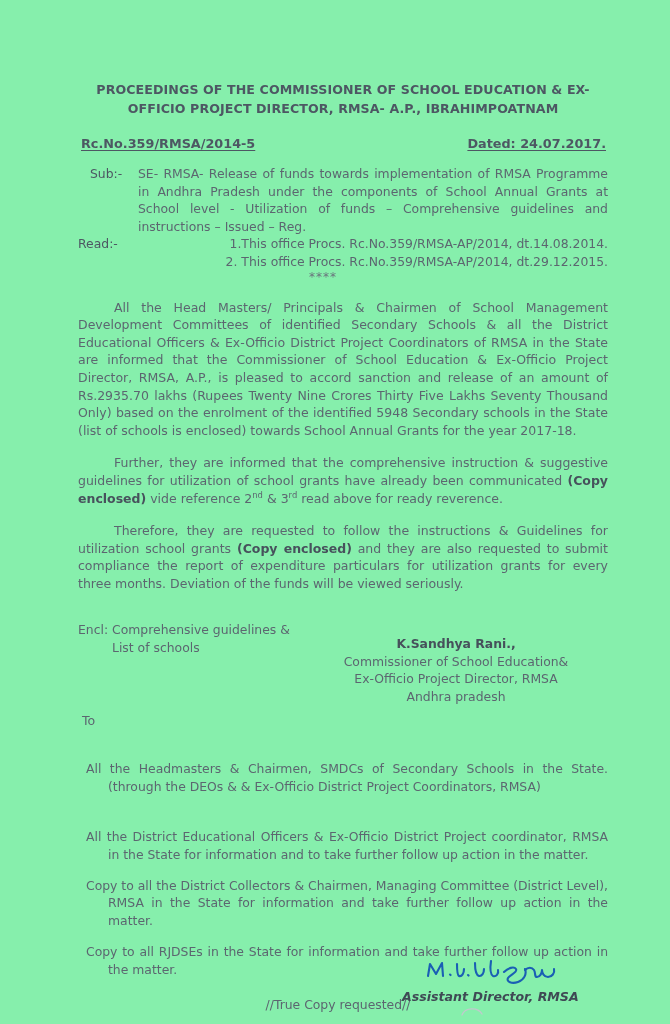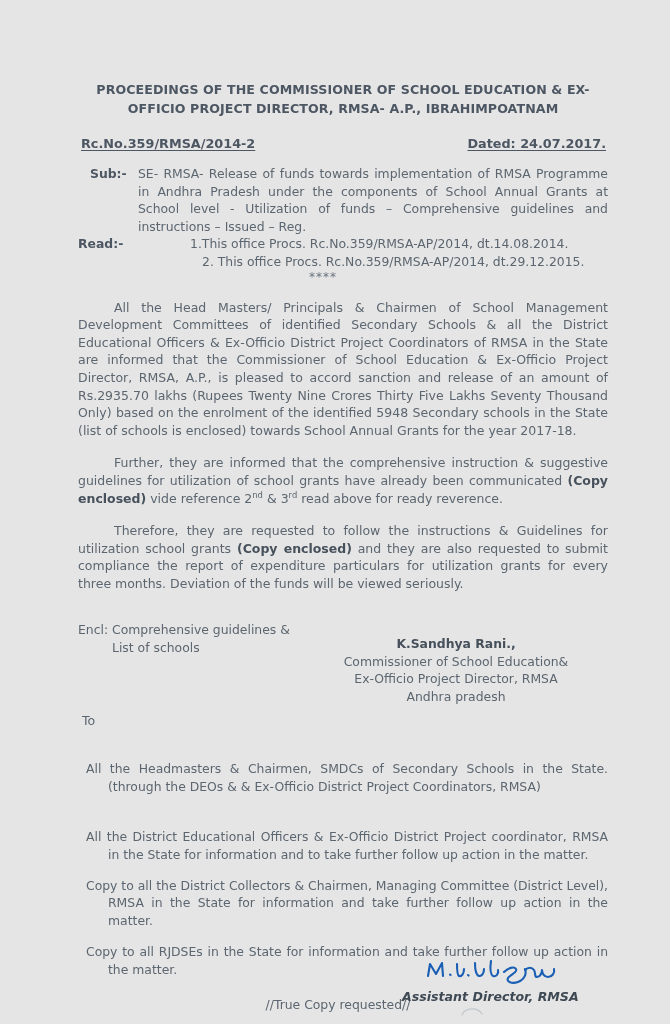--- a/index.html
+++ b/index.html
@@ -15,21 +15,21 @@
     font-family: "DejaVu Sans", sans-serif;
     color: #5c6670;
     -webkit-font-smoothing: antialiased;
   }
 
   .page {
     position: absolute;
     left: 0; top: 0;
     width: 670px;
     height: 1024px;
-    background: #e5e5e5;
+    background: #86efac;
   }
 
   .doc {
     position: absolute;
     left: 78px;
     top: 0;
     width: 530px;
   }
 
   
@@ -61,36 +61,36 @@
   .ref-date { margin-right: 2px; }
 
   
   .kv {
     display: flex;
     margin-top: 16px;
     font-size: 12.4px;
     line-height: 17.6px;
   }
   .kv .k {
-    font-weight: bold;
+    font-weight: normal;
     color: #4d5763;
     white-space: nowrap;
     flex: 0 0 auto;
     padding-right: 6px;
   }
   .kv .v {
     flex: 1 1 auto;
     text-align: justify;
     text-justify: inter-word;
   }
   .kv.sub { margin-top: 14px; padding-left: 12px; }
   .kv.sub .k { width: 42px; }
   .kv.read { margin-top: 0; padding-left: 0px; gap: 48px; }
   .kv.read .k { width: 58px; }
-  .kv.read .v { text-align: left; }
+  .kv.read .v { text-align: right; }
   .read-line2 { margin-left: 12px; }
 
   .stars {
     text-align: center;
     font-size: 12px;
     letter-spacing: 1px;
     margin-top: -1px;
     margin-right: 40px;
     color: #6a737d;
   }
@@ -207,21 +207,21 @@
 
 <div class="page">
   <div class="doc">
 
     <div class="title">
       <div>PROCEEDINGS OF THE COMMISSIONER OF SCHOOL EDUCATION &amp; EX-</div>
       <div>OFFICIO PROJECT DIRECTOR, RMSA- A.P., IBRAHIMPOATNAM</div>
     </div>
 
     <div class="ref-row">
-      <span class="ref-no">Rc.No.359/RMSA/2014-2</span>
+      <span class="ref-no">Rc.No.359/RMSA/2014-5</span>
       <span class="ref-date">Dated: 24.07.2017.</span>
     </div>
 
     <div class="kv sub">
       <div class="k">Sub:-</div>
       <div class="v">SE- RMSA- Release of funds towards implementation of RMSA Programme in Andhra Pradesh under the components of School Annual Grants at School level - Utilization of funds – Comprehensive guidelines and instructions – Issued – Reg.</div>
     </div>
 
     <div class="kv read">
       <div class="k">Read:-</div>

